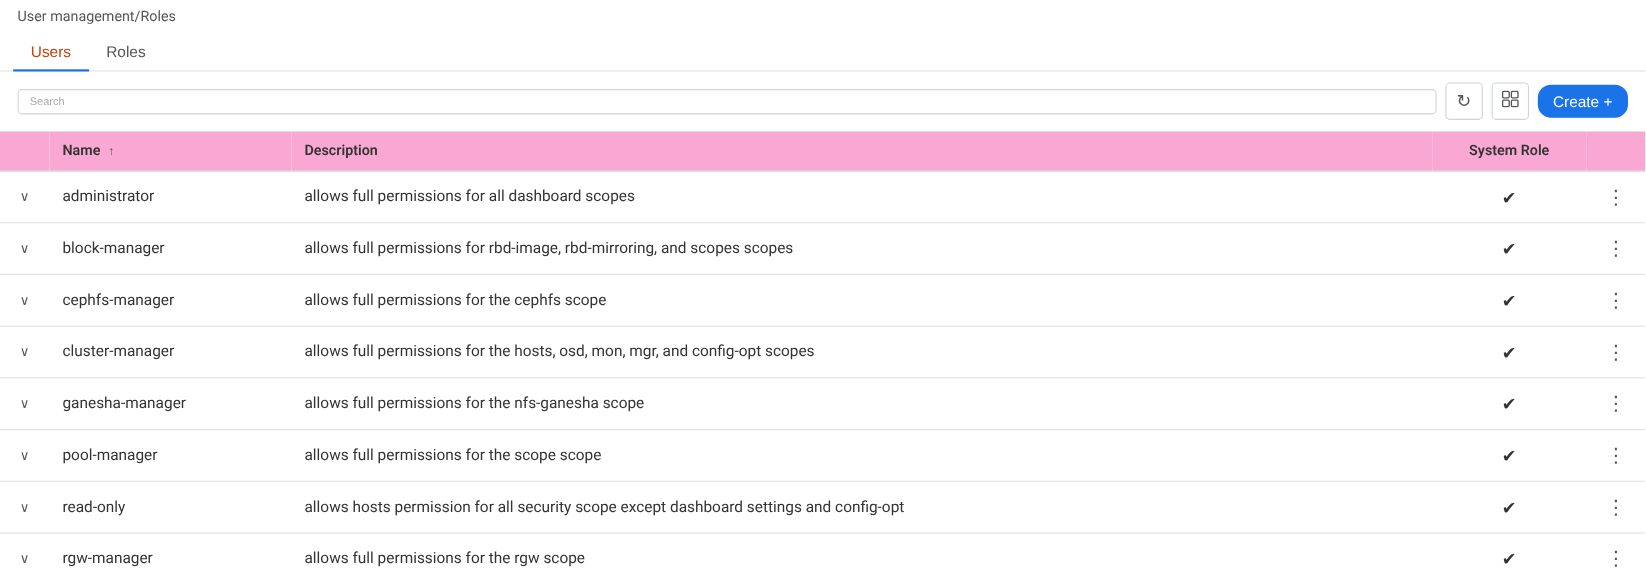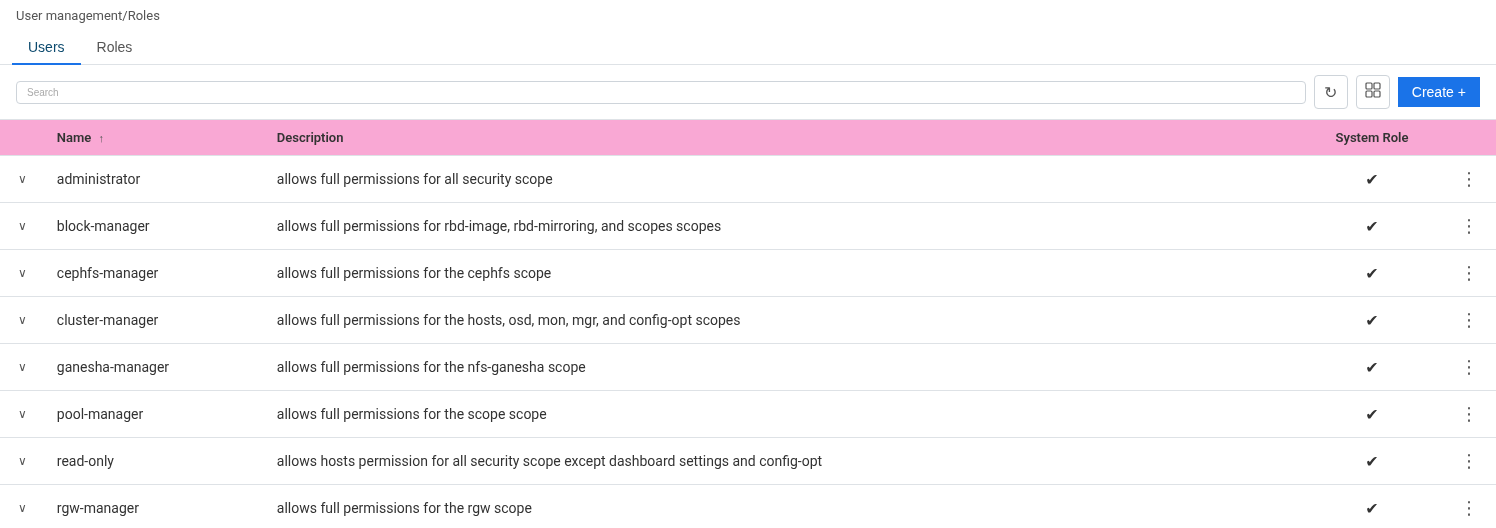--- a/index.html
+++ b/index.html
@@ -3,29 +3,29 @@
   <meta charset="utf-8">
   <style>
     * { box-sizing: border-box; margin: 0; padding: 0; }
     body { font-family: -apple-system, BlinkMacSystemFont, 'Segoe UI', Roboto, sans-serif; font-size: 14px; color: #212529; background: #fff; }
 
     .breadcrumb { padding: 8px 16px; font-size: 13px; color: #555; display: flex; align-items: center; gap: 0; }
     .breadcrumb span { color: #555; }
 
     .tabs { display: flex; border-bottom: 1px solid #dee2e6; padding: 0 12px; }
     .tab { padding: 8px 16px; font-size: 14px; cursor: pointer; border: none; background: none; color: #555; border-bottom: 2px solid transparent; margin-bottom: -1px; }
-    .tab.active { color: #0c4a6e; border-bottom: 2px solid #1a73e8; font-weight: 500; }
+    .tab.active { color: #c2410c; border-bottom: 2px solid #1a73e8; font-weight: 500; }
 
     .toolbar { display: flex; align-items: center; padding: 10px 16px; gap: 8px; border-bottom: 1px solid #dee2e6; }
     .search-container { display: flex; align-items: center; flex: 1; border: 1px solid #ced4da; border-radius: 4px; padding: 5px 10px; gap: 6px; }
     .search-container input { border: none; outline: none; font-size: 10px; width: 100%; color: #495057; }
     .search-container input::placeholder { color: #aaa; }
     .toolbar-actions { display: flex; align-items: center; gap: 8px; margin-left: auto; }
     .icon-btn { background: none; border: 1px solid #ced4da; border-radius: 4px; width: 34px; height: 34px; display: flex; align-items: center; justify-content: center; cursor: pointer; color: #555; font-size: 16px; }
-    .create-btn { background: #1a73e8; color: #fff; border: none; border-radius: 0; padding: 7px 14px; font-size: 14px; cursor: pointer; display: flex; align-items: center; gap: 4px; font-weight: 500; }
+    .create-btn { background: #1a73e8; color: #fff; border: none; border-radius: 12px; padding: 7px 14px; font-size: 14px; cursor: pointer; display: flex; align-items: center; gap: 4px; font-weight: 500; }
 
     .table-container { overflow-x: auto; }
     table { width: 100%; border-collapse: collapse; }
     thead tr { background: #f9a8d4; border-bottom: 1px solid #dee2e6; }
     thead th { padding: 10px 12px; text-align: left; font-weight: 600; font-size: 13px; color: #333; border-bottom: 1px solid #dee2e6; }
     thead th.sortable { cursor: pointer; user-select: none; }
     thead th .sort-icon { margin-left: 4px; font-size: 11px; color: #555; }
     tbody tr { border-bottom: 1px solid #dee2e6; }
     tbody td { padding: 10px 12px; font-size: 14px; color: #333; vertical-align: middle; }
 
@@ -94,21 +94,21 @@
         </th>
         <th class="col-actions"></th>
       </tr>
     </thead>
     <tbody id="table-body">
         <tr>
     <td class="col-expand">
       <button class="expand-btn">∨</button>
     </td>
     <td class="col-name">administrator</td>
-    <td>allows full permissions for all security scope</td>
+    <td>allows full permissions for all dashboard scopes</td>
     <td class="col-system-role">
       <div class="check-mark">✔</div>
     </td>
     <td class="col-actions">
       <button class="dots-btn">⋮</button>
     </td>
   </tr>
         <tr>
     <td class="col-expand">
       <button class="expand-btn">∨</button>

